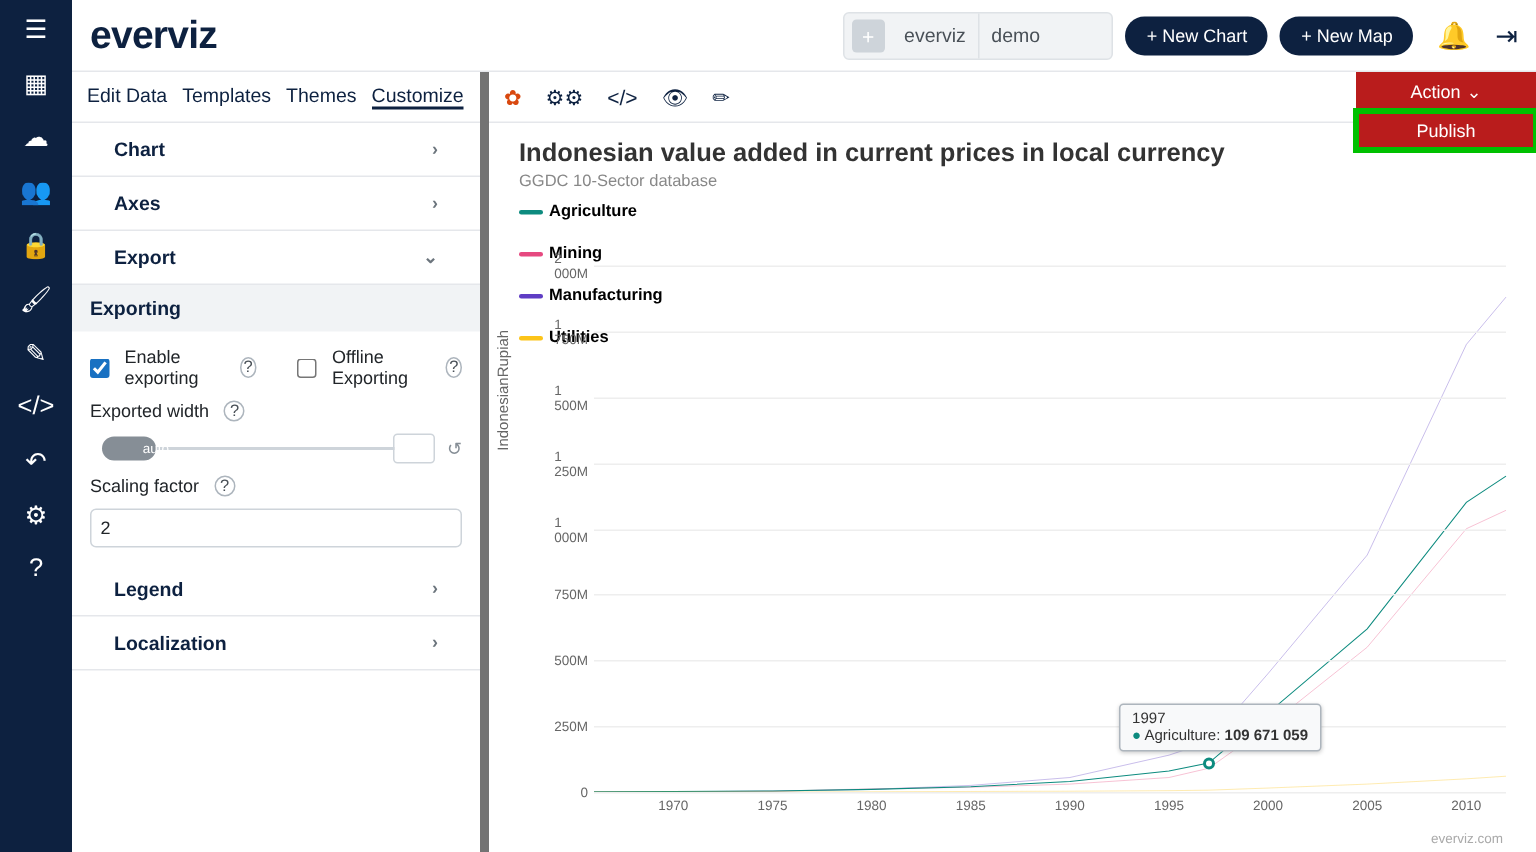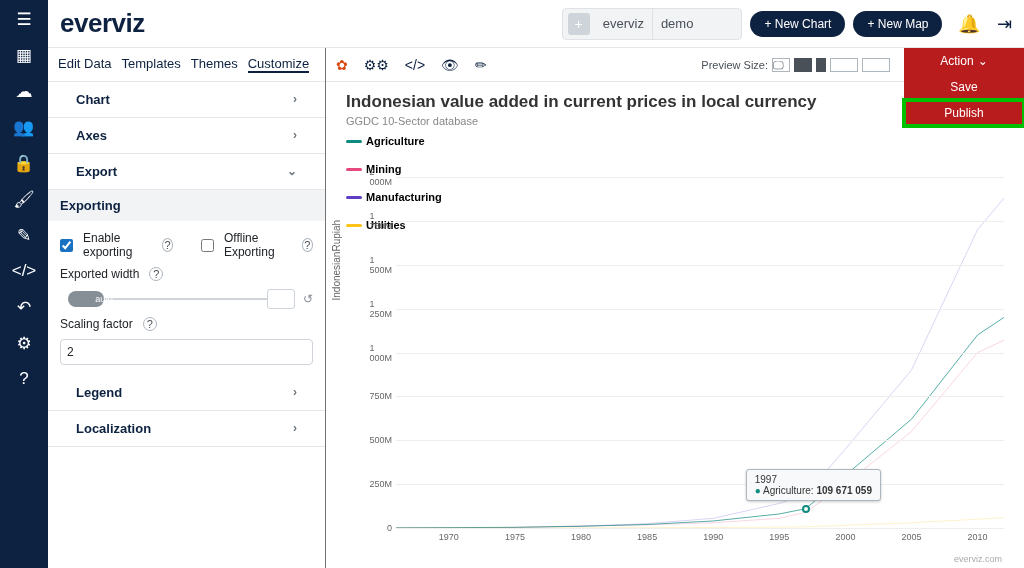--- a/index.html
+++ b/index.html
@@ -10,21 +10,21 @@
 .topbar { height:48px; display:flex; align-items:center; padding:0 12px; border-bottom:1px solid #e5e7eb; gap:8px; }
 .logo { font-size:26px; font-weight:600; color:#0d2140; letter-spacing:-0.5px; margin-right:auto; }
 .tagbox { display:flex; align-items:center; background:#f1f3f5; border:1px solid #dee2e6; border-radius:4px; height:32px; }
 .tagplus { width:22px; height:22px; background:#ced4da; border-radius:3px; margin:0 5px; display:flex; align-items:center; justify-content:center; color:#fff; font-size:14px; }
 .tag { padding:0 8px; font-size:13px; color:#495057; }
 .sep { width:1px; height:100%; background:#dee2e6; }
 .btn { background:#0d2140; color:#fff; border:none; border-radius:18px; padding:6px 14px; font-size:12px; font-weight:500; cursor:pointer; }
 .bell { font-size:18px; color:#0d2140; margin:0 8px; cursor:pointer; }
 .exit { font-size:18px; color:#0d2140; cursor:pointer; }
 .body { flex:1; display:flex; }
-.panel { width:278px; border-right:1px solid #737373; display:flex; flex-direction:column; font-size:13px; color:#0d2140; }
+.panel { width:278px; border-right:6px solid #737373; display:flex; flex-direction:column; font-size:13px; color:#0d2140; }
 .tabs { display:flex; gap:10px; padding:8px 10px; border-bottom:1px solid #e5e7eb; }
 .tab { cursor:pointer; color:#0d2140; font-size:13px; }
 .tab.active { border-bottom:2px solid #0d2140; font-weight:500; }
 .acc { padding:10px 28px; border-bottom:1px solid #e5e7eb; display:flex; justify-content:space-between; align-items:flex-start; cursor:pointer;font-weight:bold; }
 .chev { font-size:12px; color:#6c757d; }
 .subhead { background:#f1f3f5; padding:8px 12px; font-weight:600; color:#0d2140; }
 .form { padding:10px 12px; font-size:12px; color:#212529; }
 .formrow { display:flex; align-items:center; gap:10px; margin-bottom:8px; }
 .cb { accent-color:#1971c2; }
 .qm { color:#495057; font-size:11px; border:1px solid #adb5bd; border-radius:50%; width:14px; height:14px; display:inline-flex; align-items:center; justify-content:center; }
@@ -154,35 +154,25 @@
         </div>
     </div>
 
     <div class="canvas">
       <div class="toolbar">
         <span class="ticon red">✿</span>
         <span class="ticon">⚙⚙</span>
         <span class="ticon">&lt;/&gt;</span>
         <span class="ticon">👁</span>
         <span class="ticon">✏</span>
-        <div class="prevsize">
-          <span>Preview Size:</span>
-          <span class="psbox">🖵</span>
-          <span class="psbox filled"></span>
-          <span class="psbox filled" style="width:10px"></span>
-          <span class="psbox wide"></span>
-          <span class="psbox wide"></span>
-          <span style="width:120px"></span>
-        </div>
         <div class="actionmenu">
           <div class="hd">
               <span>Action</span> 
               <span>⌄</span>
             </div>
-          <div class="mi">Save</div>
           <div class="mi highlight">Publish</div>
         </div>
       </div>
 
       <div class="chartarea">
         <div class="ctitle">Indonesian value added in current prices in local currency</div>
         <div class="csub">GGDC 10-Sector database</div>
         <div class="legend" id="legend">
             <div class="legitem">
               <span class="legdot" style="background:#0d8b7f"></span>

